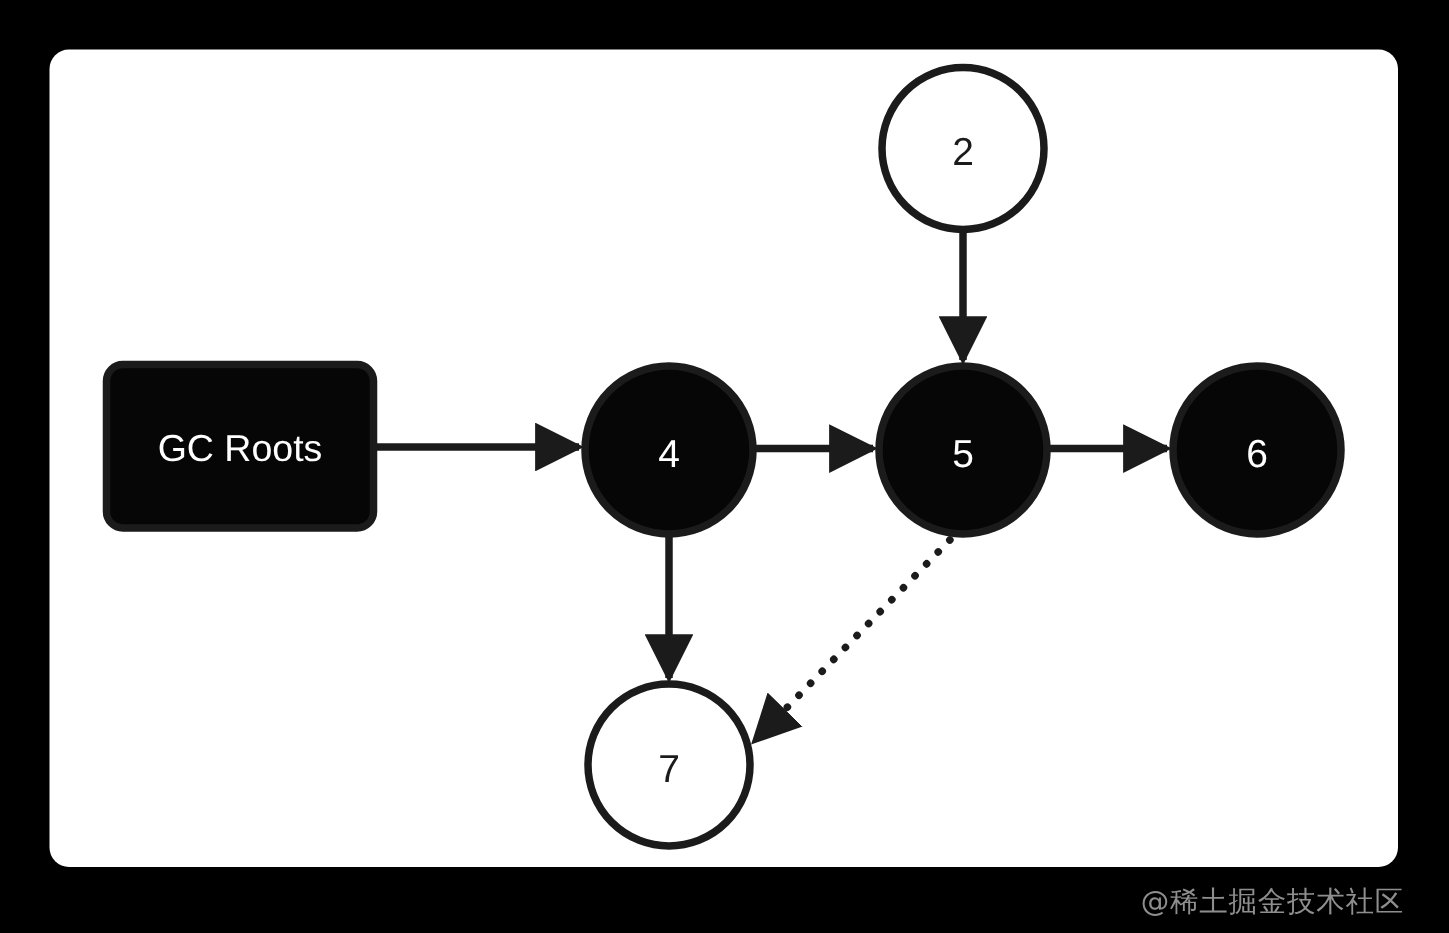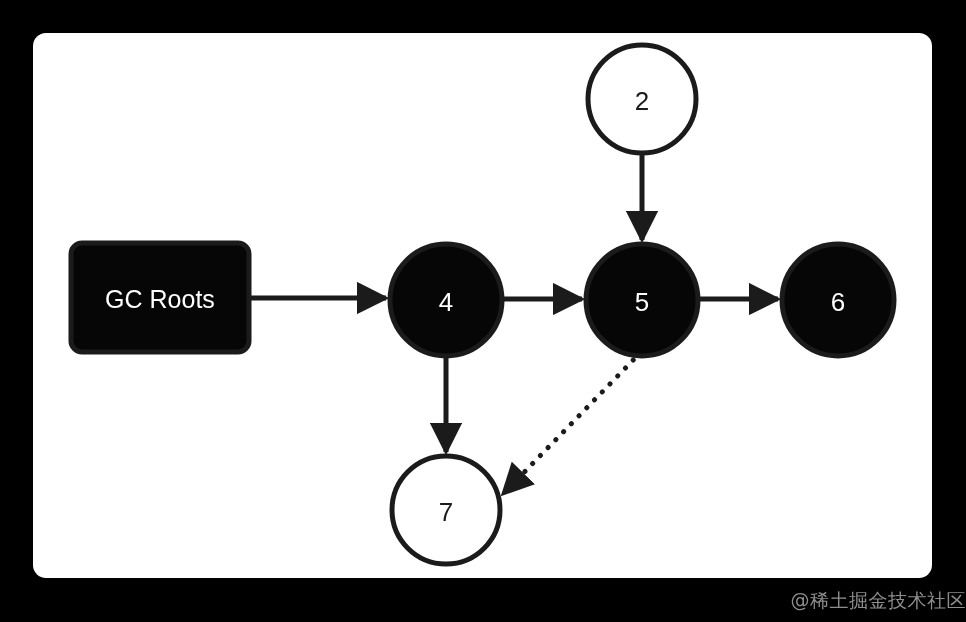--- a/index.html
+++ b/index.html
@@ -49,21 +49,21 @@
   }
   .box-label {
     font-family: "Liberation Sans", sans-serif;
     font-size: 25px;
     fill: #ffffff;
     text-anchor: middle;
     dominant-baseline: central;
   }
   #watermark {
     position: absolute;
-    right: 0;
+    right: 30px;
     bottom: 8px;
     color: #8e8e8e;
     font-family: "DejaVu Sans", sans-serif;
     font-size: 19px;
     letter-spacing: 0.5px;
     white-space: nowrap;
     user-select: none;
   }
 </style>
 </head>

